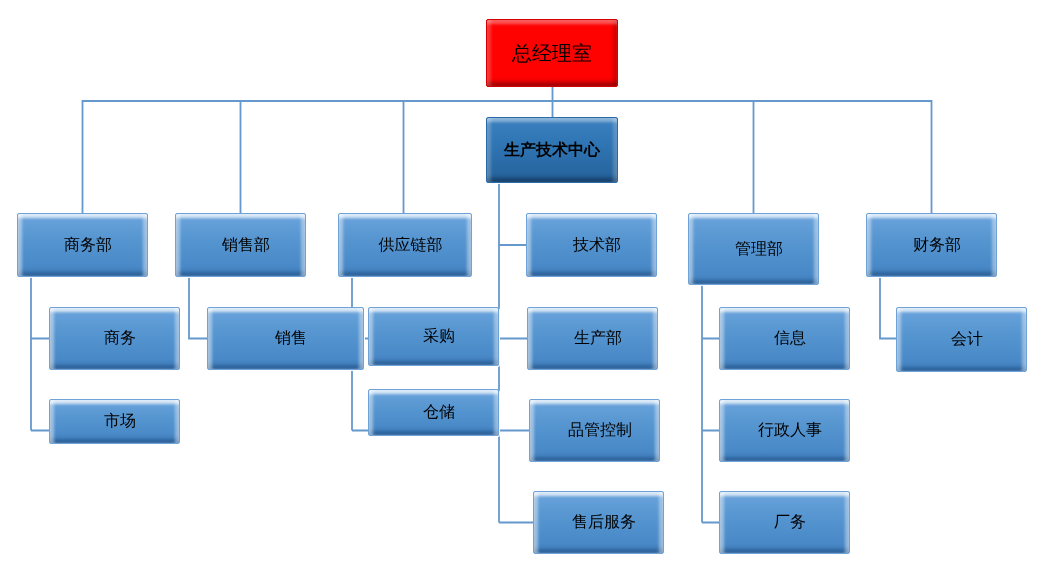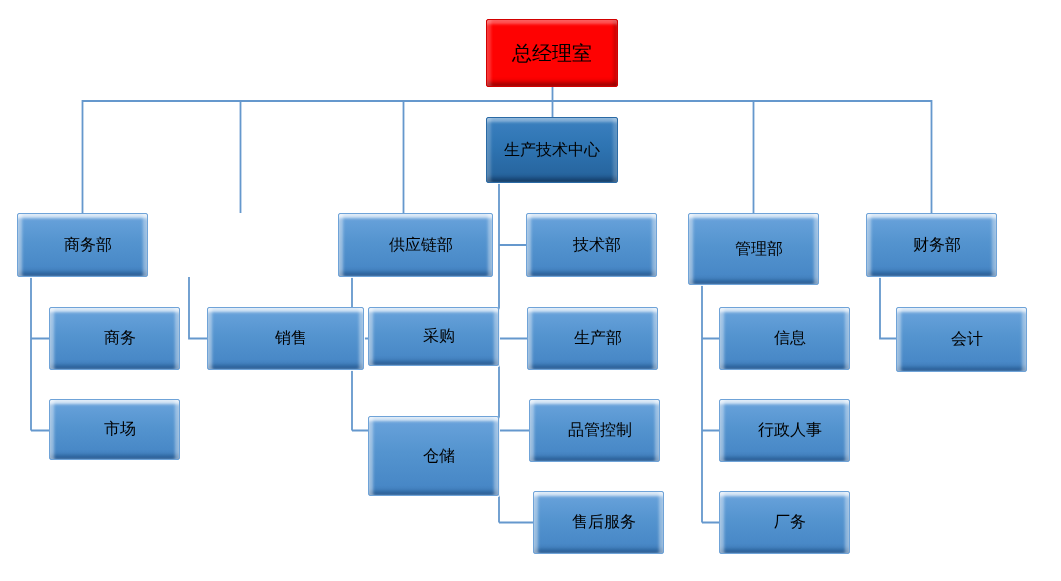--- a/index.html
+++ b/index.html
@@ -57,20 +57,21 @@
   
   .node.center {
     background: linear-gradient(180deg, #3b80c0 0%, var(--center-fill, #2e74b2) 45%, #25619a 100%);
     border: 1px solid #2a6aa5;
     box-shadow:
       inset 0 5px 3px -1px rgba(255,255,255,0.40),
       inset 5px 0 3px -1px rgba(255,255,255,0.22),
       inset -5px 0 3px -1px rgba(255,255,255,0.20),
       inset 0 -6px 4px -2px rgba(8,35,66,0.55),
       1px 1px 0 rgba(255,255,255,0.9);
+    font-weight: bold;
   }
   
   .node.root {
     background: var(--root-fill, #fe0202);
     border: 1px solid #d20000;
     font-size: 20px;
     box-shadow:
       inset 0 5px 3px -1px rgba(255,255,255,0.35),
       inset 5px 0 3px -1px rgba(255,255,255,0.20),
       inset -5px 0 3px -1px rgba(120,0,0,0.30),
@@ -108,48 +109,51 @@
     <span class="lbl">总经理室</span>
   </div>
 
   <div class="node center" style="left:486px;top:117px;width:132px;height:66px">
     <span class="lbl">生产技术中心</span>
   </div>
 
   <div class="node blue" style="left:17px;top:213px;width:131px;height:64px">
     <span class="lbl">商务部</span>
   </div>
-  <div class="node blue" style="left:338px;top:213px;width:155px;height:64px">
+  <div class="node blue" style="left:175px;top:213px;width:131px;height:64px">
+    <span class="lbl">销售部</span>
+  </div>
+  <div class="node blue" style="left:338px;top:213px;width:134px;height:64px">
     <span class="lbl">供应链部</span>
   </div>
   <div class="node blue" style="left:526px;top:213px;width:131px;height:64px">
     <span class="lbl">技术部</span>
   </div>
   <div class="node blue" style="left:688px;top:213px;width:131px;height:72px">
     <span class="lbl">管理部</span>
   </div>
   <div class="node blue" style="left:866px;top:213px;width:131px;height:64px">
     <span class="lbl">财务部</span>
   </div>
 
   <div class="node blue" style="left:49px;top:307px;width:131px;height:63px">
     <span class="lbl">商务</span>
   </div>
-  <div class="node blue" style="left:49px;top:399px;width:131px;height:61px">
+  <div class="node blue" style="left:49px;top:399px;width:131px;height:45px">
     <span class="lbl">市场</span>
   </div>
 
   <div class="node blue" style="left:207px;top:307px;width:157px;height:63px">
     <span class="lbl">销售</span>
   </div>
 
   <div class="node blue" style="left:368px;top:307px;width:131px;height:59px">
     <span class="lbl">采购</span>
   </div>
-  <div class="node blue" style="left:368px;top:416px;width:131px;height:80px">
+  <div class="node blue" style="left:368px;top:389px;width:131px;height:47px">
     <span class="lbl">仓储</span>
   </div>
 
   <div class="node blue" style="left:527px;top:307px;width:131px;height:63px">
     <span class="lbl">生产部</span>
   </div>
   <div class="node blue" style="left:529px;top:399px;width:131px;height:63px">
     <span class="lbl">品管控制</span>
   </div>
   <div class="node blue" style="left:533px;top:491px;width:131px;height:63px">

